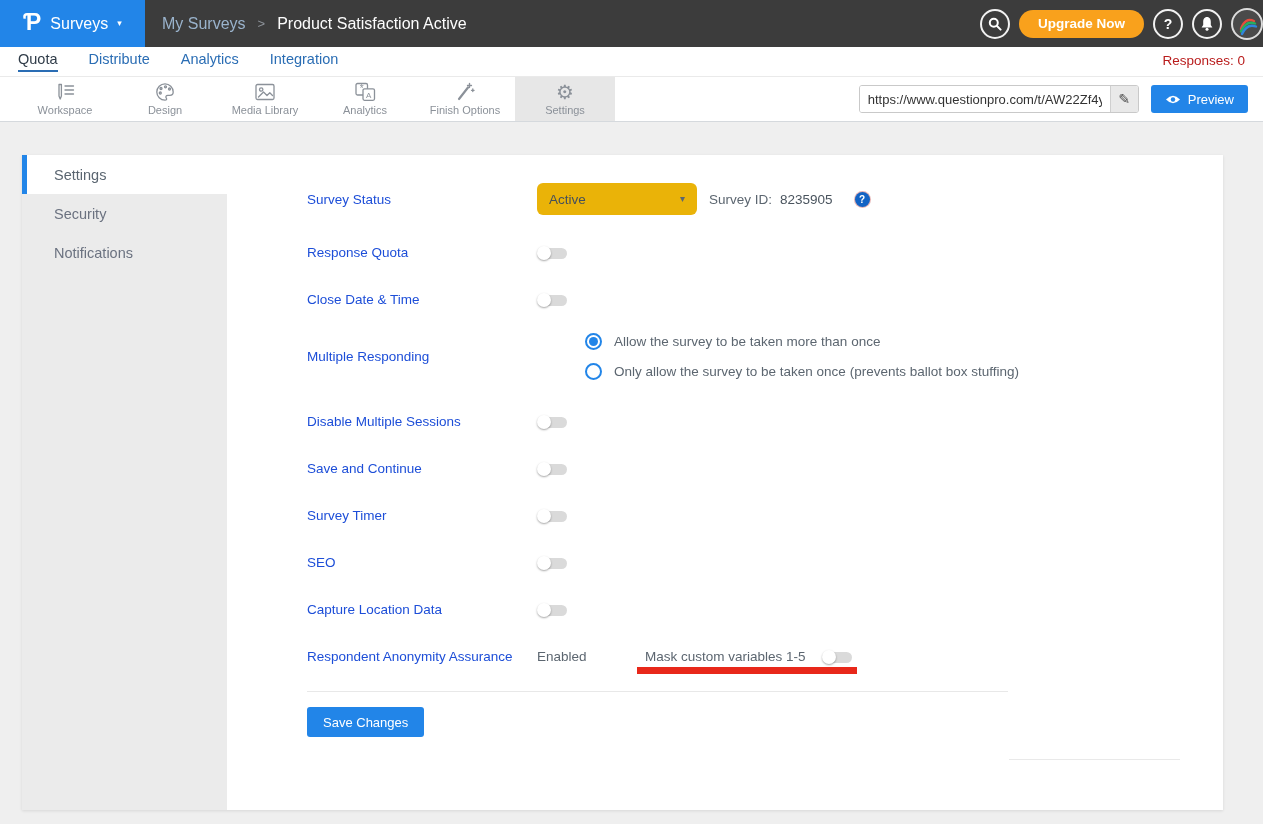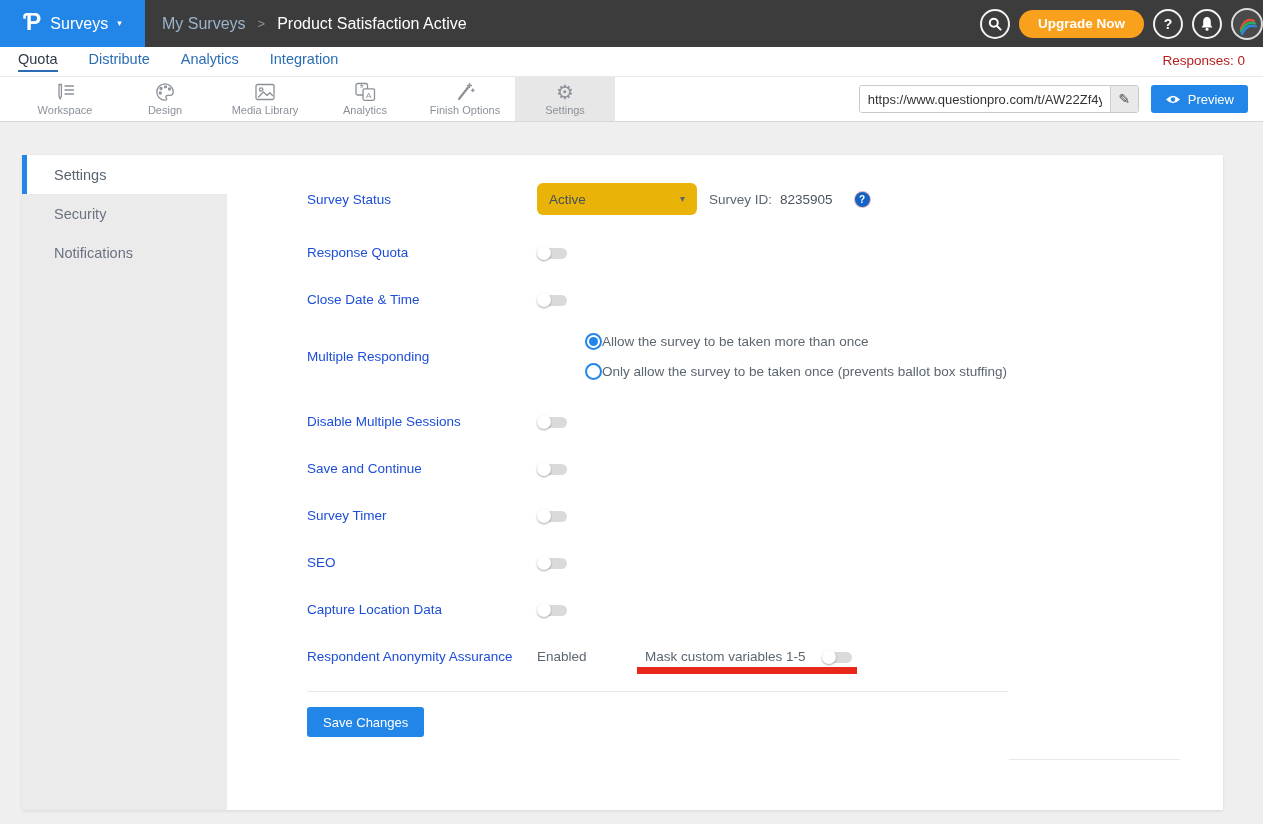--- a/index.html
+++ b/index.html
@@ -55,21 +55,21 @@
   .select .caret { color:#5c6670; font-size:10px; }
   .sid-label { margin-left:12px; color:#5c6670; font-size:13.5px; }
   .sid-value { margin-left:8px; color:#4a545e; font-size:13.5px; }
   .help-dot { margin-left:22px; width:15px; height:15px; border-radius:50%; background:#1263c4; color:#fff; font-size:10px; font-weight:bold; display:flex; align-items:center; justify-content:center; cursor:pointer; box-shadow:0 0 0 1px rgba(180,40,40,.35); }
 
   .toggle { width:30px; height:14px; position:relative; cursor:pointer; flex-shrink:0; }
   .toggle .track { position:absolute; left:2px; top:2px; width:28px; height:11px; background:#dadada; border-radius:6px; }
   .toggle .knob { position:absolute; left:0; top:0; width:14px; height:14px; background:#fff; border-radius:50%; box-shadow:0 1px 2px rgba(0,0,0,0.35); }
 
   .radio-group { display:flex; flex-direction:column; gap:13px; }
-  .radio-opt { display:flex; align-items:center; gap:0; cursor:pointer;padding-left:48px; }
+  .radio-opt { display:flex; align-items:center; gap:12px; cursor:pointer;padding-left:48px; }
   .radio { width:17px; height:17px; border:2px solid #2285e8; border-radius:50%; display:flex; align-items:center; justify-content:center; flex-shrink:0; background:#fff; }
   .radio.checked::after { content:''; width:9px; height:9px; background:#2285e8; border-radius:50%; }
   .radio-label { color:#5c6670; font-size:13.5px; }
 
   .enabled-col { width:108px; color:#5c6670; font-size:13.5px; }
   .mask-col { width:177px; color:#5c6670; font-size:13.5px; }
   .red-underline { margin-left:330px; margin-top:3px; width:220px; height:7px; background:#e8281a; }
 
   .divider { margin-top:17px; width:701px; height:1px; background:#e8e8e8; }
   .mini-divider { position:absolute; left:782px; top:604px; width:171px; height:1px; background:#e9e9e9; }

